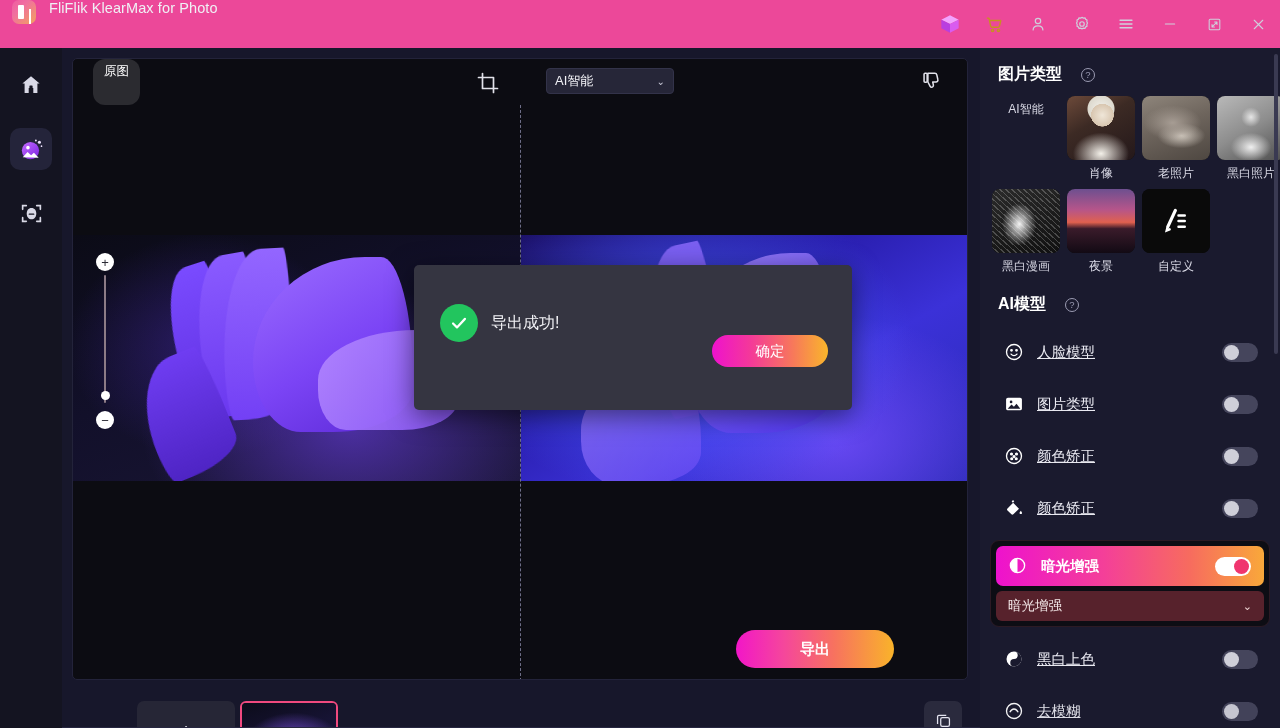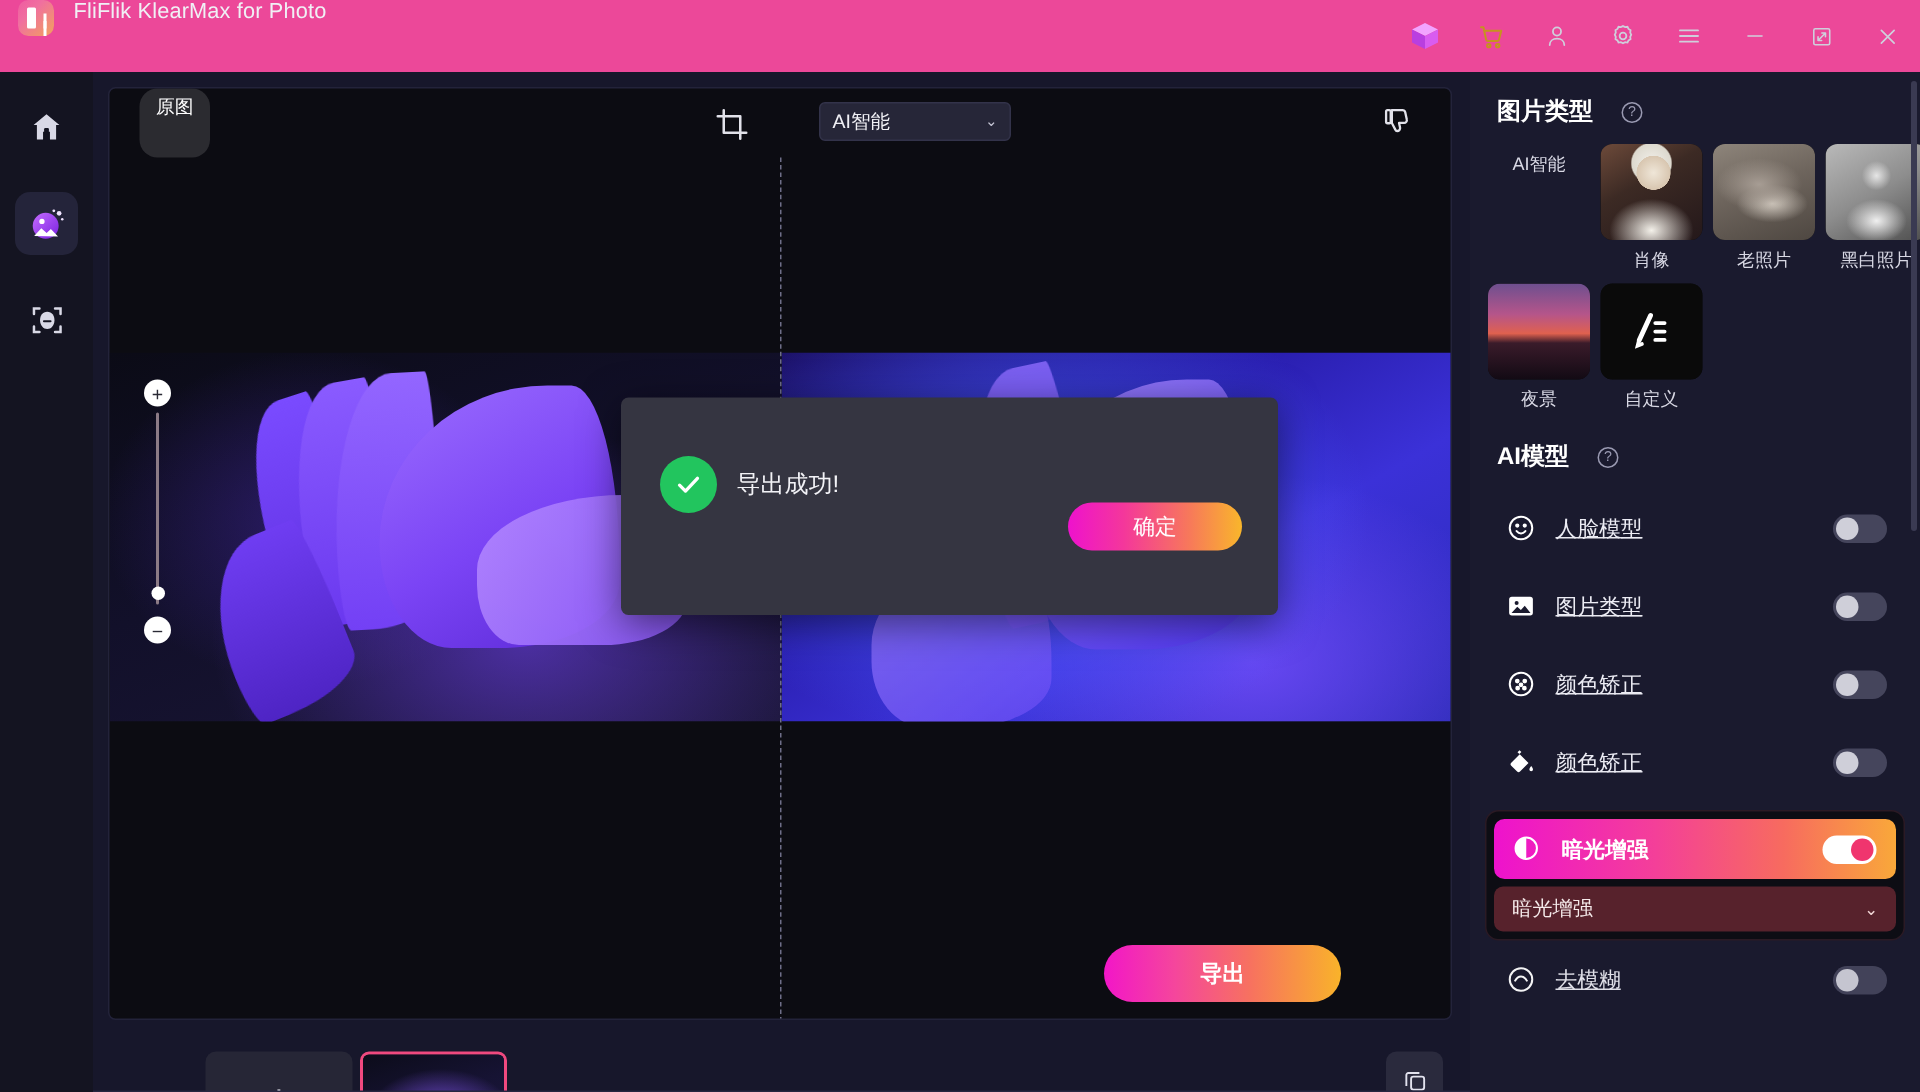--- a/index.html
+++ b/index.html
@@ -524,20 +524,26 @@
         <div class="type-label">老照片</div>
       </div>
       <div class="type-cell">
         <div class="type-thumb">
             <div class="t-bw"></div>
           </div>
         <div class="type-label">黑白照片</div>
       </div>
       <div class="type-cell">
         <div class="type-thumb">
+            <div class="t-manga"></div>
+          </div>
+        <div class="type-label">黑白漫画</div>
+      </div>
+      <div class="type-cell">
+        <div class="type-thumb">
             <div class="t-night"></div>
           </div>
         <div class="type-label">夜景</div>
       </div>
       <div class="type-cell">
         <div class="type-thumb">
           <div class="t-custom">
             <svg width="30" height="30" viewBox="0 0 24 24" fill="none" stroke="#fff" stroke-width="2" stroke-linecap="round">
               <path d="M11.5 3.5L5.5 16.5" stroke-width="2.6"></path>
               <path d="M5.2 17.2l-.6 2.4 2.3-.9"></path>
@@ -626,20 +632,33 @@
         <span class="toggle on">
             <span class="knob"></span>
           </span>
       </div>
       <div class="sub-select">
         <span>暗光增强</span>
         <span class="chev">⌄</span>
       </div>
     </div>
 
+    <div class="model-row" style="margin-top:6px;">
+      <span class="model-icon">
+        <svg width="20" height="20" viewBox="0 0 24 24">
+          <circle cx="12" cy="12" r="9" fill="#fff"></circle>
+          <path d="M12 3a9 9 0 0 1 0 18 4.5 4.5 0 0 1 0-9 4.5 4.5 0 0 0 0-9z" fill="#1a1a2e"></path>
+          <circle cx="12" cy="7.5" r="1.5" fill="#fff"></circle>
+        </svg>
+      </span>
+      <span class="model-name">黑白上色</span>
+      <span class="toggle">
+          <span class="knob"></span>
+        </span>
+    </div>
 
     <div class="model-row cut-row">
       <span class="model-icon">
         <svg width="20" height="20" viewBox="0 0 24 24" fill="none" stroke="#fff" stroke-width="1.6">
           <circle cx="12" cy="12" r="9"></circle>
             <path d="M7 13.5c1.4-2.6 3-3.9 5-3.9s3.6 1.3 5 3.9"></path>
         </svg>
       </span>
       <span class="model-name">去模糊</span>
       <span class="toggle">

